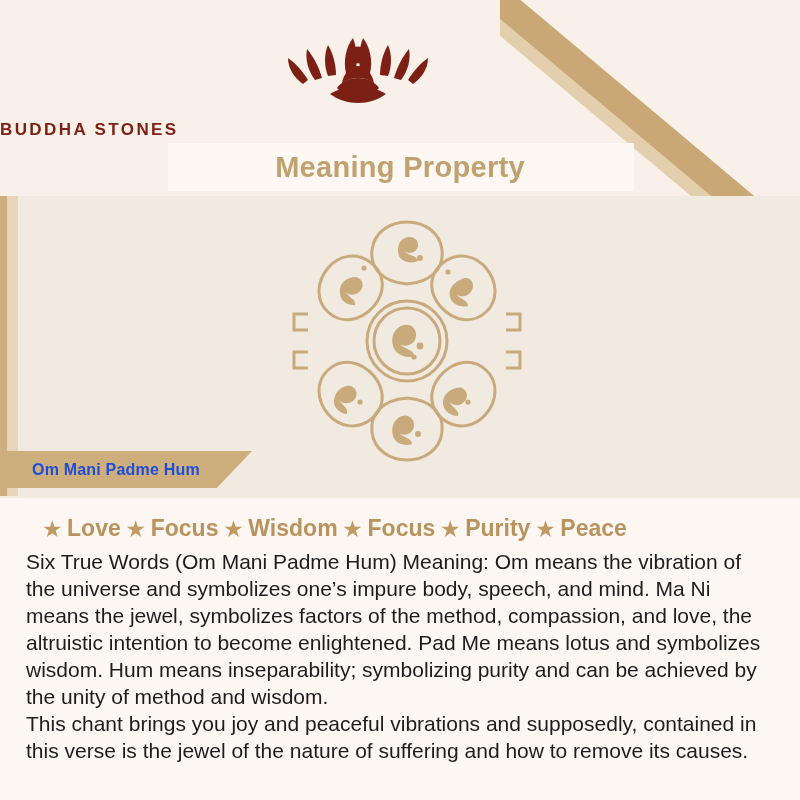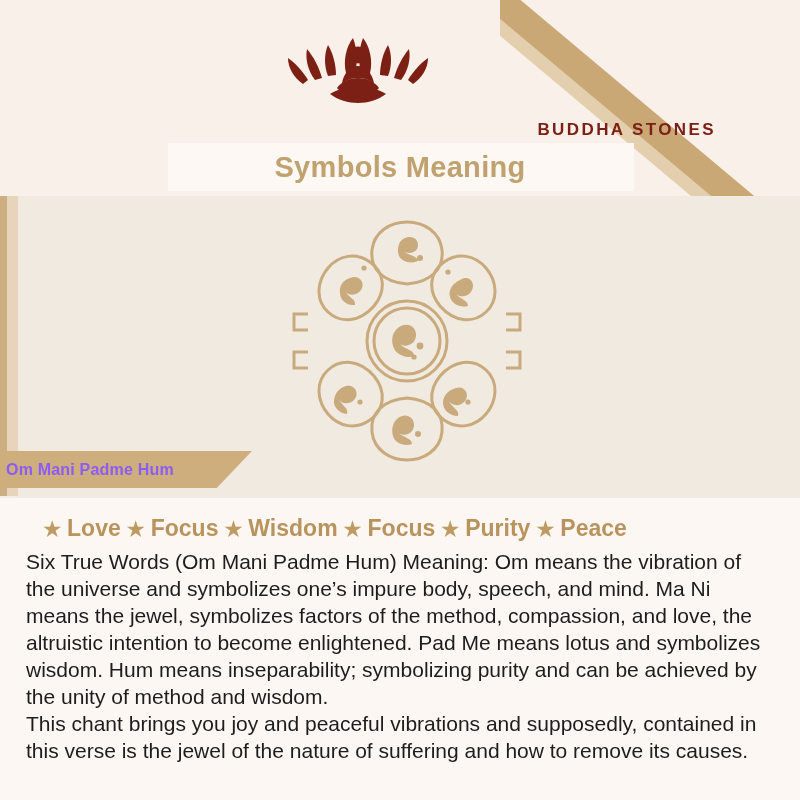--- a/index.html
+++ b/index.html
@@ -87,21 +87,21 @@
     bottom: 0;
     background: #f1eae0;
   }
 
   
   .logo-wrap {
     position: absolute;
     left: 0;
     top: 18px;
     width: 716px;
-    text-align: right;
+    text-align: left;
   }
   .logo-mark {
     display: block;
     margin: 0 auto;
   }
   .brand-name {
     margin-top: 2px;
     font-size: 17px;
     letter-spacing: 2.4px;
     font-weight: bold;
@@ -149,27 +149,27 @@
     height: 37px;
   }
   .tag-bg {
     position: absolute;
     inset: 0;
     background: #cfae7e;
     clip-path: polygon(0 0, 100% 0, 86% 100%, 0 100%);
   }
   .tag-label {
     position: absolute;
-    left: 6px;
+    left: 32px;
     top: 0;
     height: 37px;
     line-height: 37px;
     font-size: 16px;
     font-weight: bold;
-    color: #8b5cf6;
+    color: #1d4ed8;
     letter-spacing: 0.2px;
   }
 
   
   .bottom {
     position: absolute;
     left: 0;
     top: 498px;
     width: 800px;
     height: 302px;
@@ -252,21 +252,21 @@
         <circle cx="100" cy="37" r="8.5"></circle>
         <path d="M100 48 C108 48 115 56 116 66 C112 62 106 60 100 60 C94 60 88 62 84 66 C85 56 92 48 100 48 Z"></path>
         <path d="M79 70 C83 64 91 60 100 60 C109 60 117 64 121 70 C118 74 110 77 100 77 C90 77 82 74 79 70 Z"></path>
         <path d="M72 76 C80 71 89 69 100 69 C111 69 120 71 128 76 C120 82 110 85 100 85 C90 85 80 82 72 76 Z"></path>
       </g>
     </svg>
     <div class="brand-name">BUDDHA STONES</div>
   </div>
 
   <div class="title-ribbon"></div>
-  <div class="title-text">Symbols Meaning</div>
+  <div class="title-text">Meaning Property</div>
 
   <svg class="mandala" viewBox="0 0 286 270">
     <g fill="none" stroke="#c8aa7c" stroke-width="3">
 
       <path d="M143 16 C160 16 176 26 178 44 C180 62 168 76 143 78 C118 76 106 62 108 44 C110 26 126 16 143 16 Z"></path>
 
       <path d="M222 62 C233 75 235 94 222 106 C209 118 190 116 176 100 C163 84 166 66 180 56 C194 46 211 49 222 62 Z"></path>
 
       <path d="M222 208 C233 195 235 176 222 164 C209 152 190 154 176 170 C163 186 166 204 180 214 C194 224 211 221 222 208 Z"></path>
 

